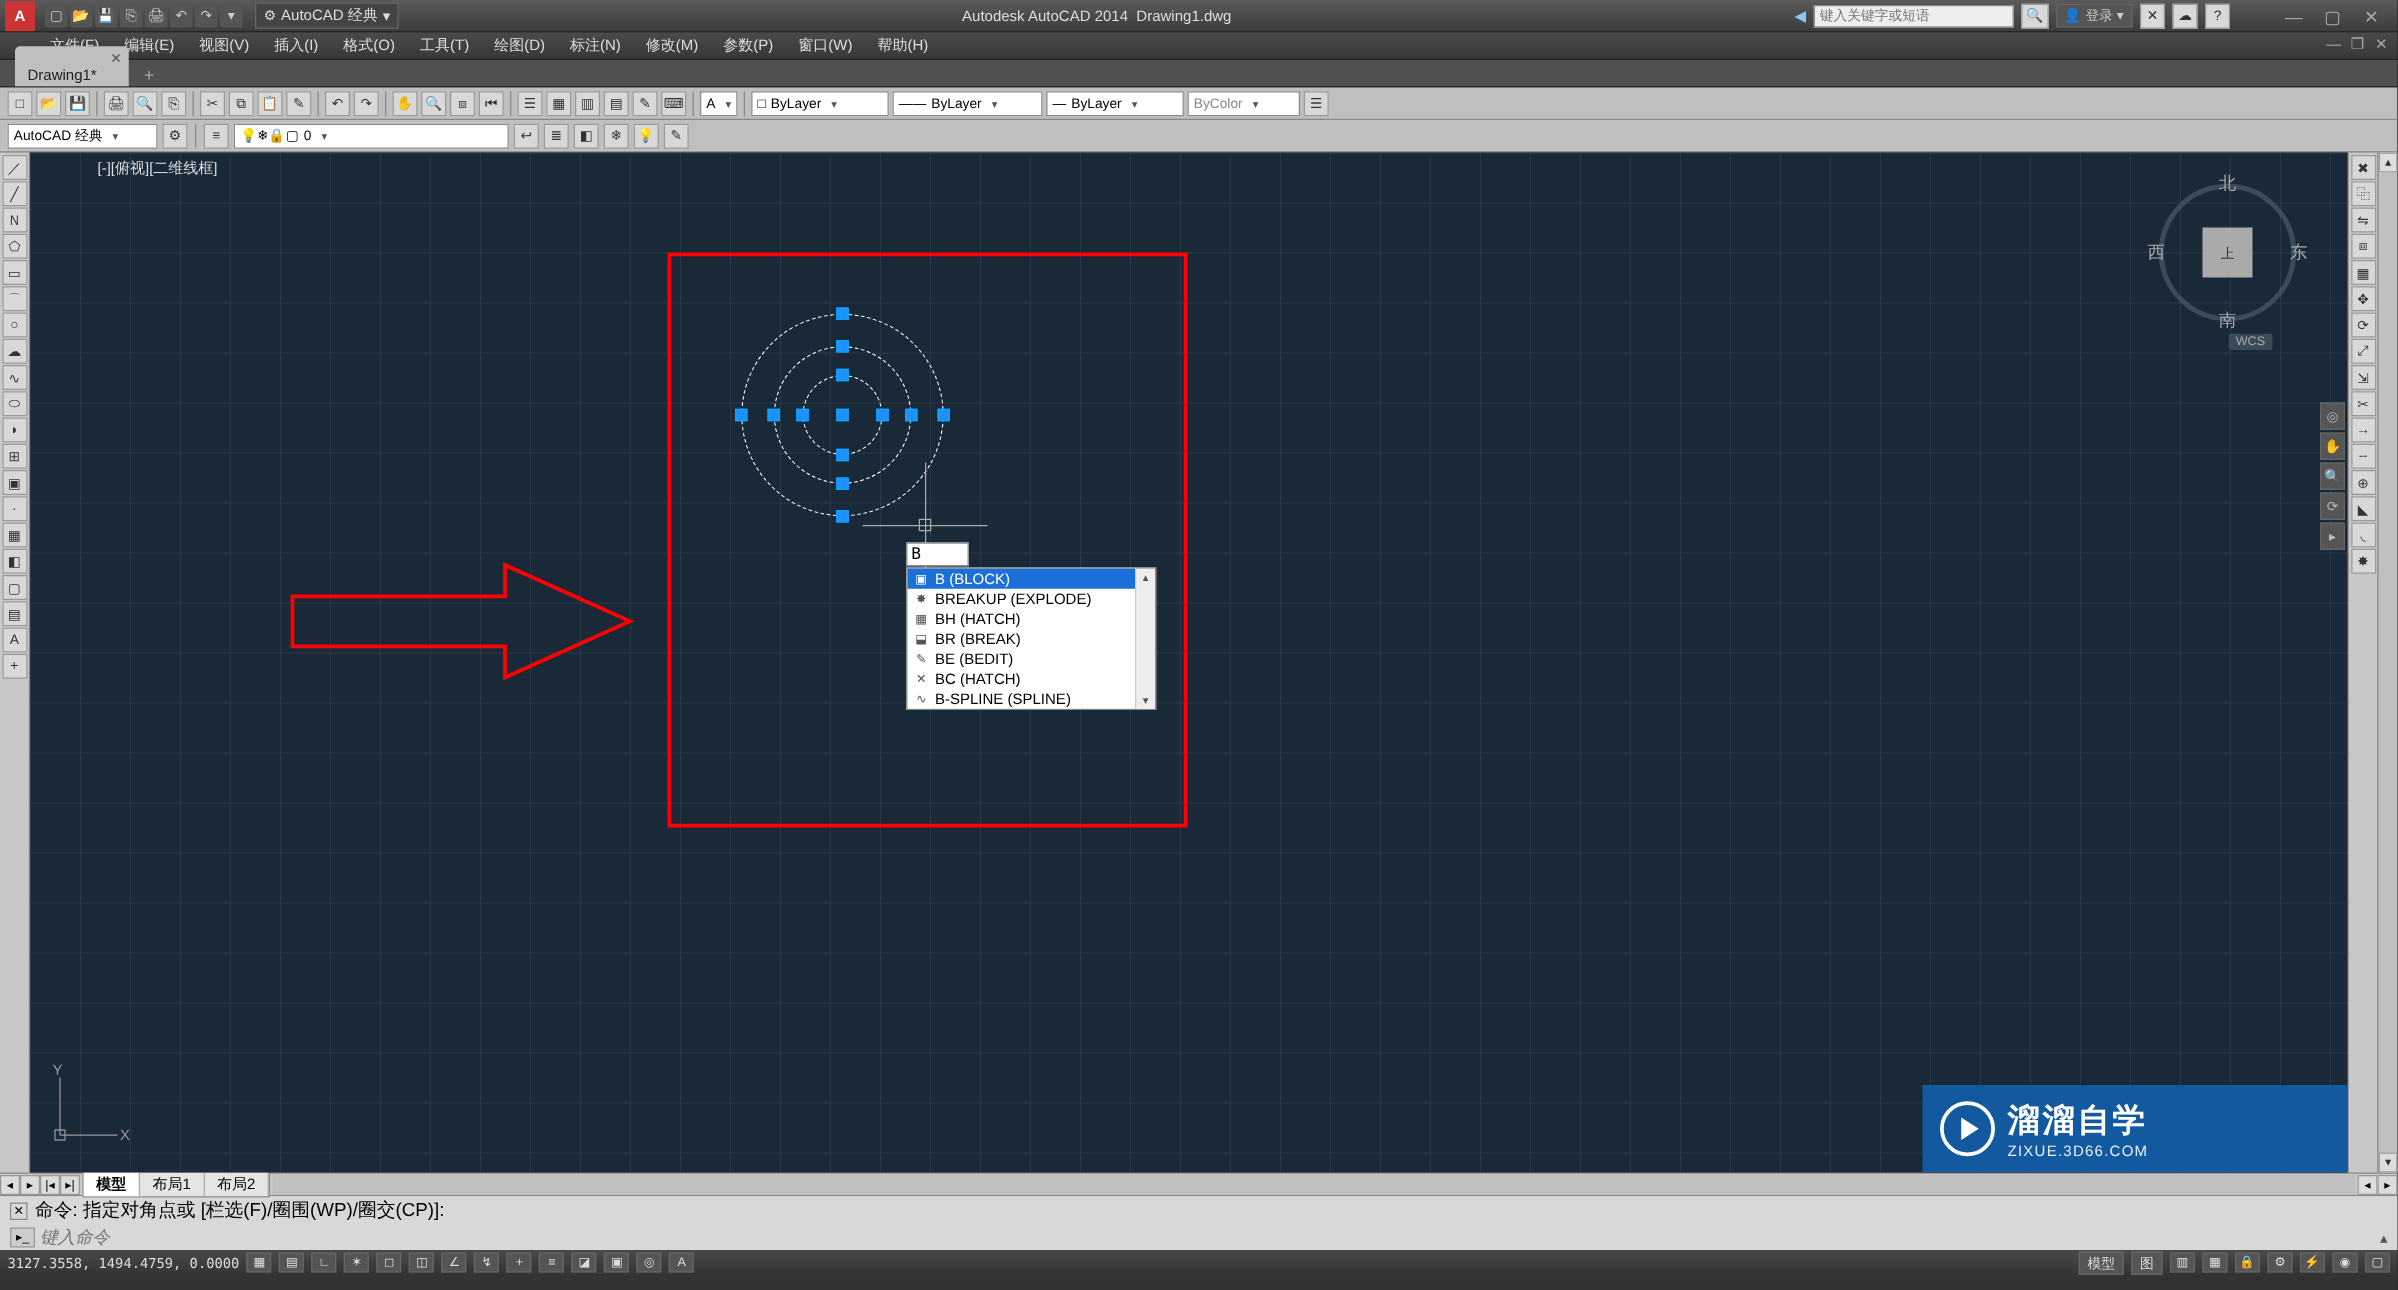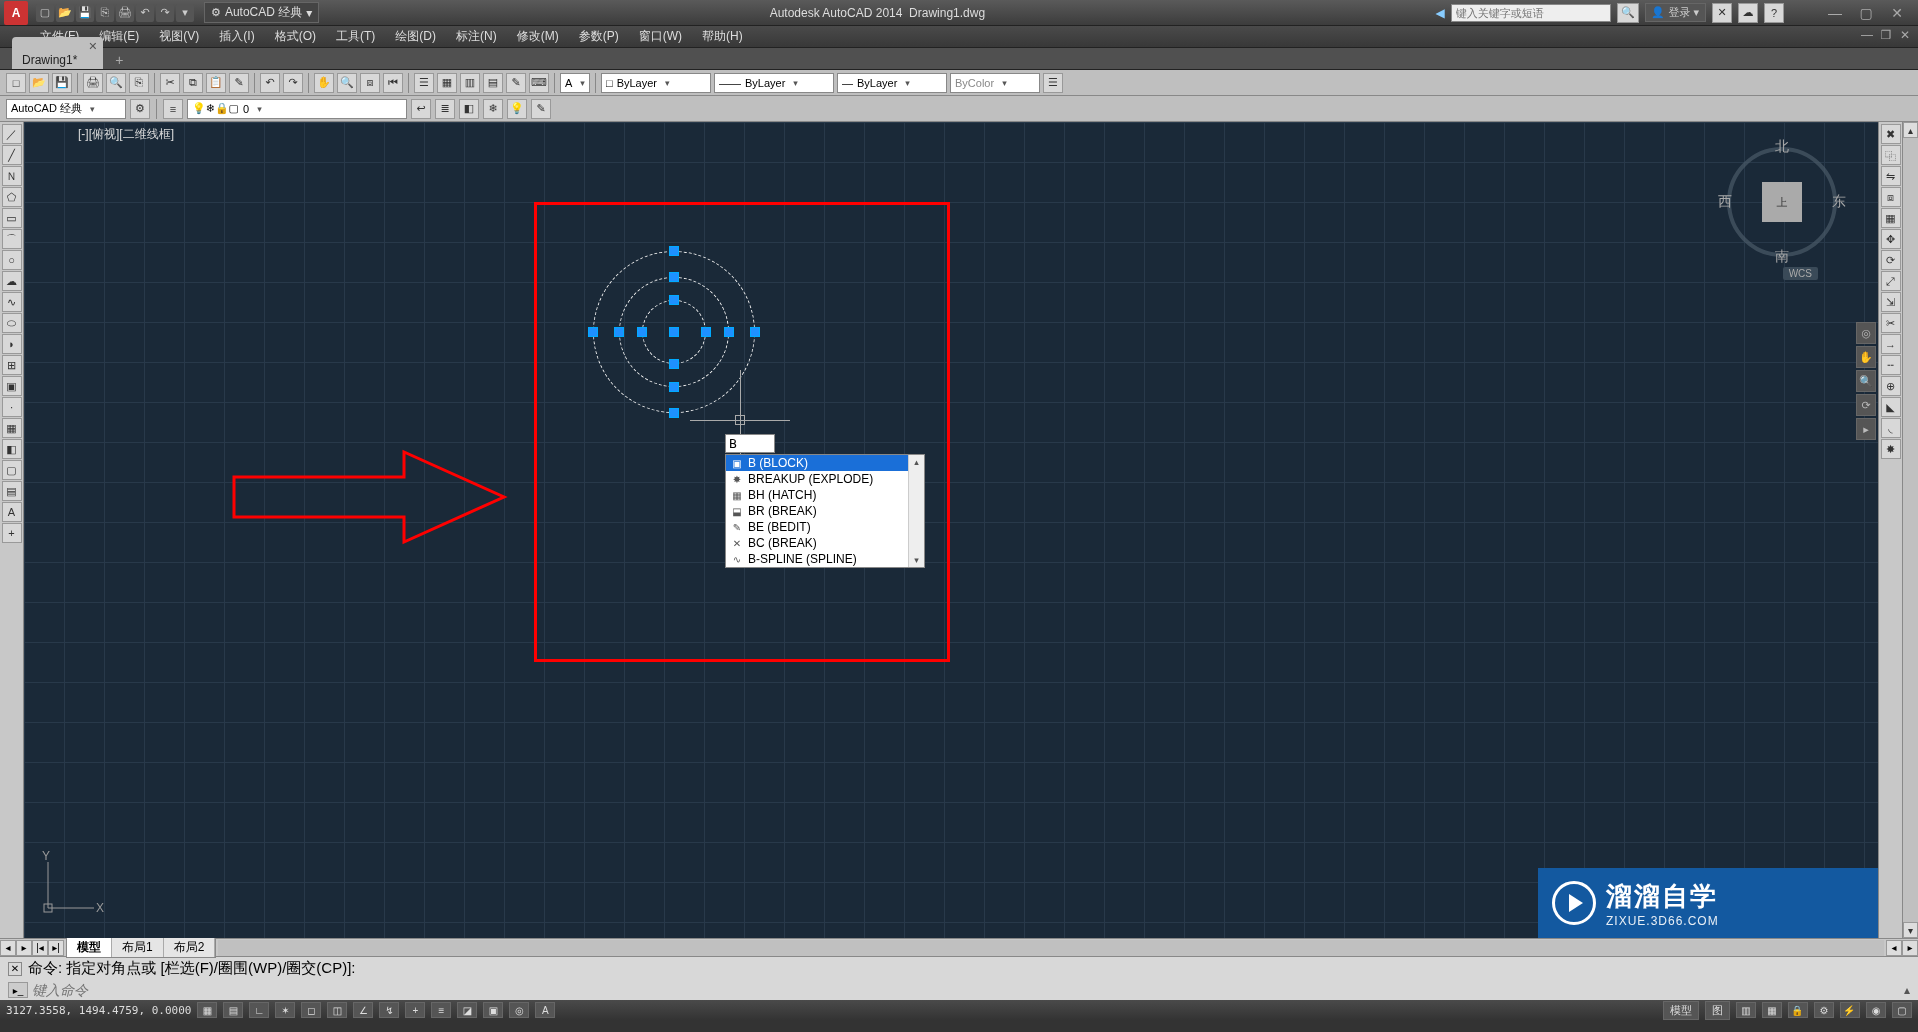--- a/index.html
+++ b/index.html
@@ -340,21 +340,21 @@
         <div class="ac-row">
             <span class="ac-icon">⬓</span>
             <span>BR (BREAK)</span>
           </div>
         <div class="ac-row">
             <span class="ac-icon">✎</span>
             <span>BE (BEDIT)</span>
           </div>
         <div class="ac-row">
             <span class="ac-icon">✕</span>
-            <span>BC (BREAK)</span>
+            <span>BC (HATCH)</span>
           </div>
         <div class="ac-row">
             <span class="ac-icon">∿</span>
             <span>B-SPLINE (SPLINE)</span>
           </div>
       </div>
       <div class="ac-scroll">
         <span>▴</span>
         <div style="flex:1"></div>
         <span>▾</span>

